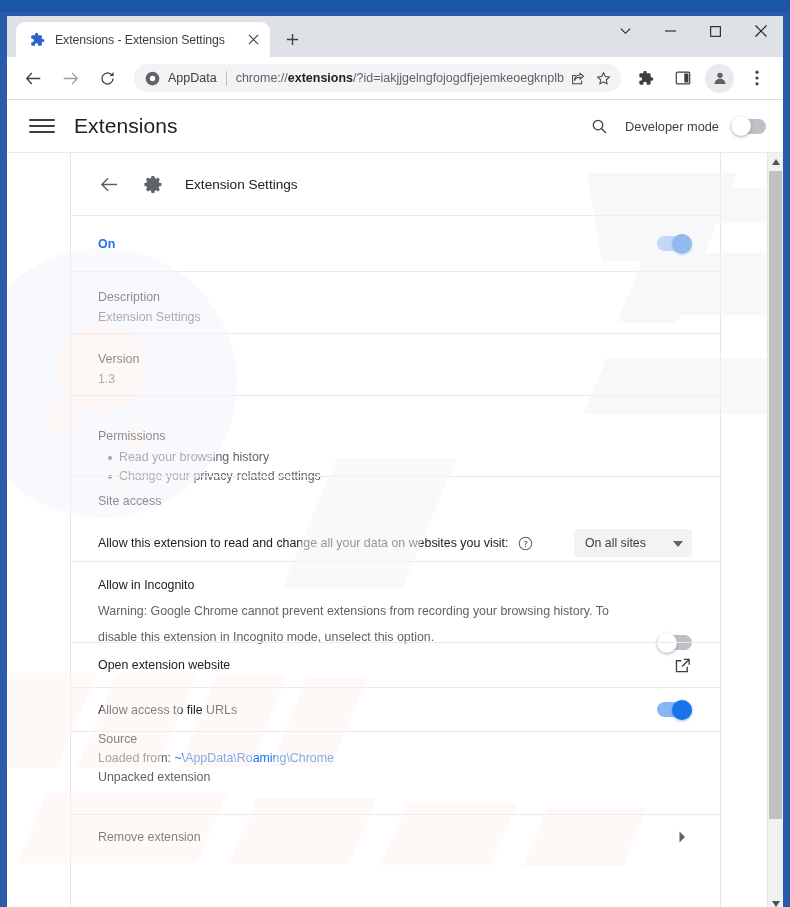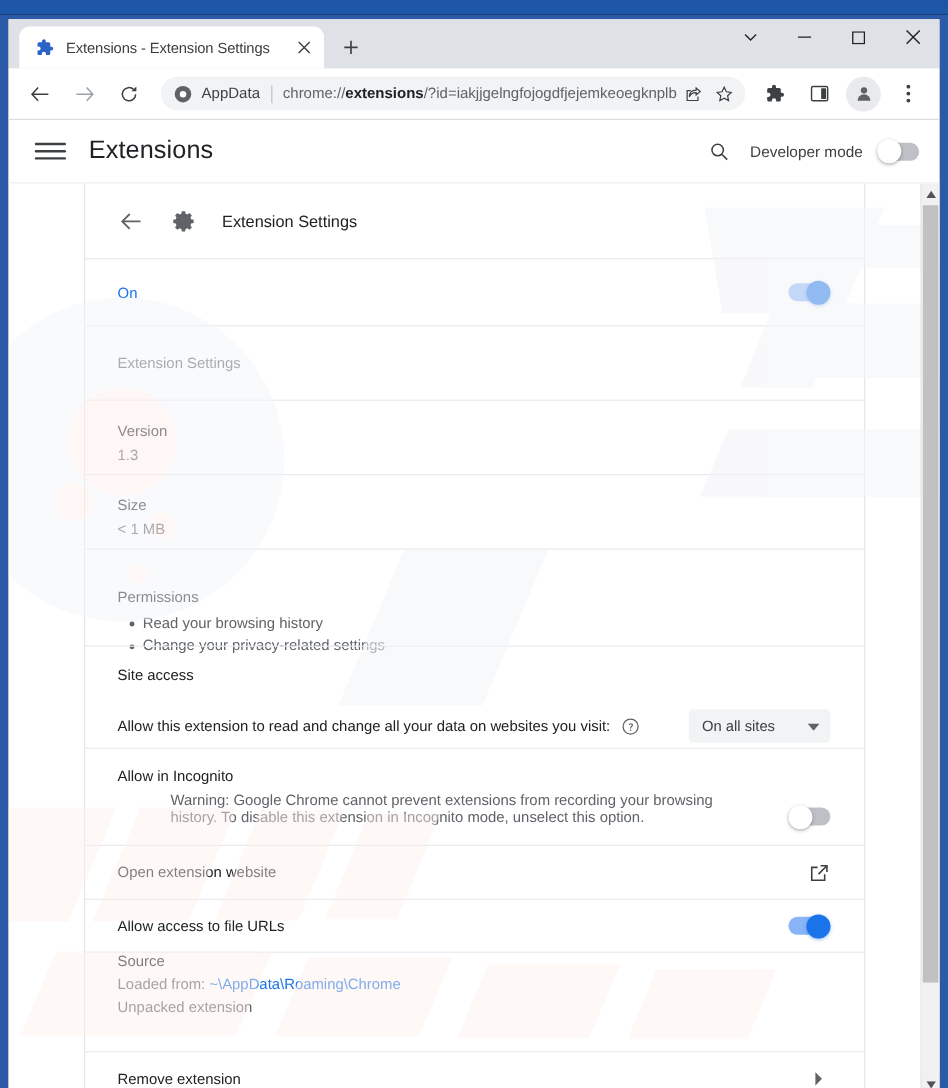--- a/index.html
+++ b/index.html
@@ -301,21 +301,21 @@
   .label-secondary {
     font-size: 12.4px;
     color: #5f6368;
   }
   .link-blue {
     color: #1a73e8;
     font-size: 12.4px;
   }
 
   
-  .row-on { height: 56px; }
+  .row-on { height: 56px; font-weight: bold; }
   .row-desc { height: 62px; padding-top: 18px; }
   .row-version { height: 62px; padding-top: 18px; }
   .row-size { height: 62px; padding-top: 18px; }
   .row-perm { height: 81px; padding-top: 33px; }
   .row-site { height: 85px; padding-top: 17px; }
   .row-incog { height: 81px; padding-top: 16px; }
   .row-file { height: 44px; }
   .row-website { height: 45px; }
   .row-source { height: 83px; }
   .row-remove { height: 45px; }
@@ -374,24 +374,23 @@
   }
   .dropdown .caret {
     margin-left: auto;
   }
 
   .incog-flex { display: flex; align-items: flex-end; }
   .incog-text { flex: 1 1 auto; padding-right: 22px; }
   .incog-warn {
     font-size: 12.4px;
     color: #5f6368;
-    line-height: 14px;
+    line-height: 26px;
     margin-top: 6px;
     max-width: 555px;
-    margin-left: 44px;
   }
   .incog-toggle-wrap { margin-top: 18px; flex: 0 0 auto; }
 
   .row-website, .row-remove, .row-file {
     display: flex;
     align-items: center;
     justify-content: space-between;
   }
 
   .ext-link-icon {
@@ -618,32 +617,29 @@
 
       <div class="row row-on row-flex">
         <span class="link-blue">On</span>
         <div class="toggle on">
           <div class="track"></div>
           <div class="thumb"></div>
         </div>
       </div>
 
       <div class="row row-desc">
+        <div class="label-primary">Description</div>
         <div class="label-secondary mt6">Extension Settings</div>
       </div>
 
       <div class="row row-version">
         <div class="label-primary">Version</div>
         <div class="label-secondary mt6">1.3</div>
       </div>
 
-      <div class="row row-size">
-        <div class="label-primary">Size</div>
-        <div class="label-secondary mt6">&lt; 1 MB</div>
-      </div>
 
       <div class="row row-perm">
         <div class="label-primary">Permissions</div>
         <ul class="perm-list">
           <li>Read your browsing history</li>
           <li>Change your privacy-related settings</li>
         </ul>
       </div>
 
       <div class="row row-site">

